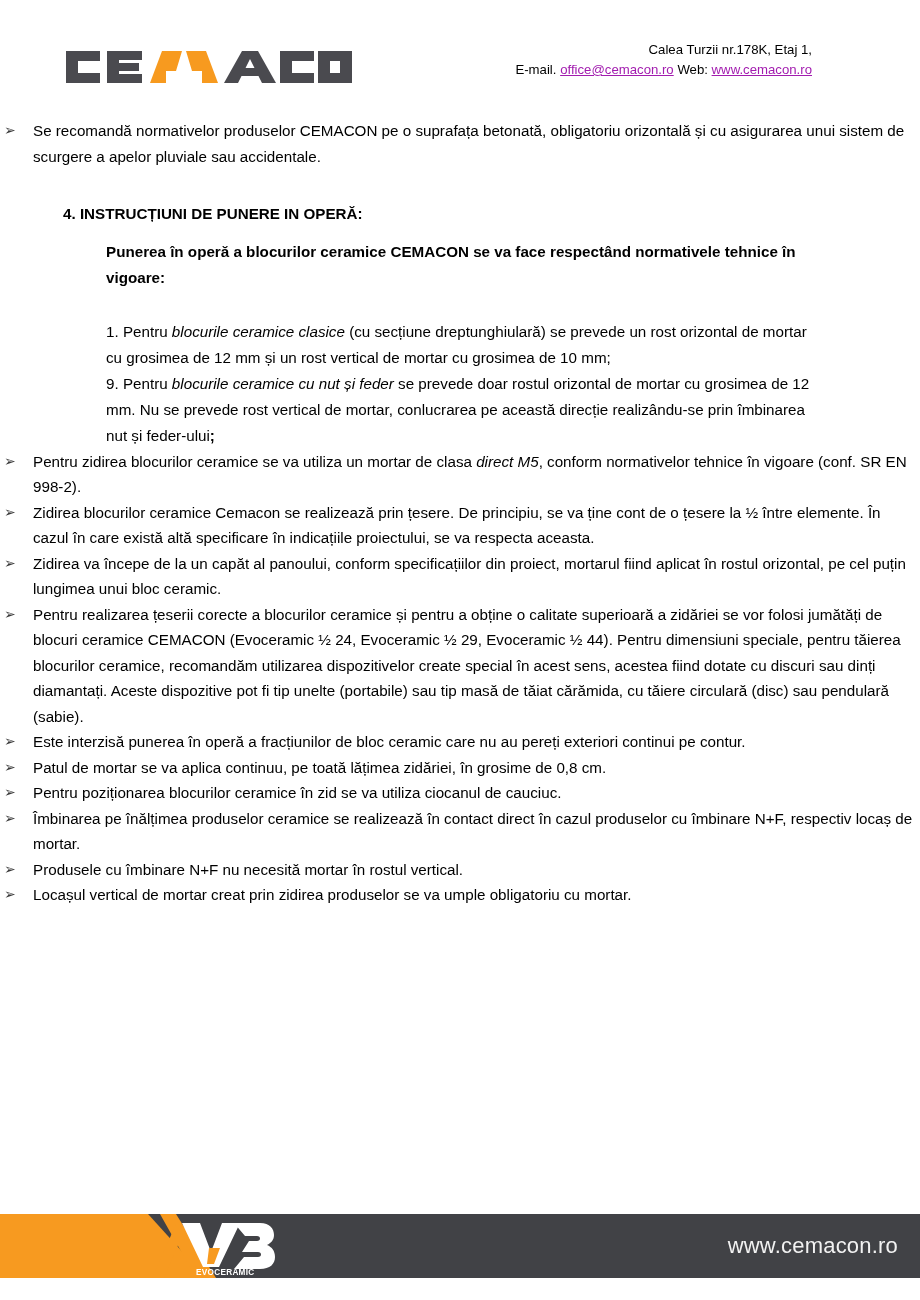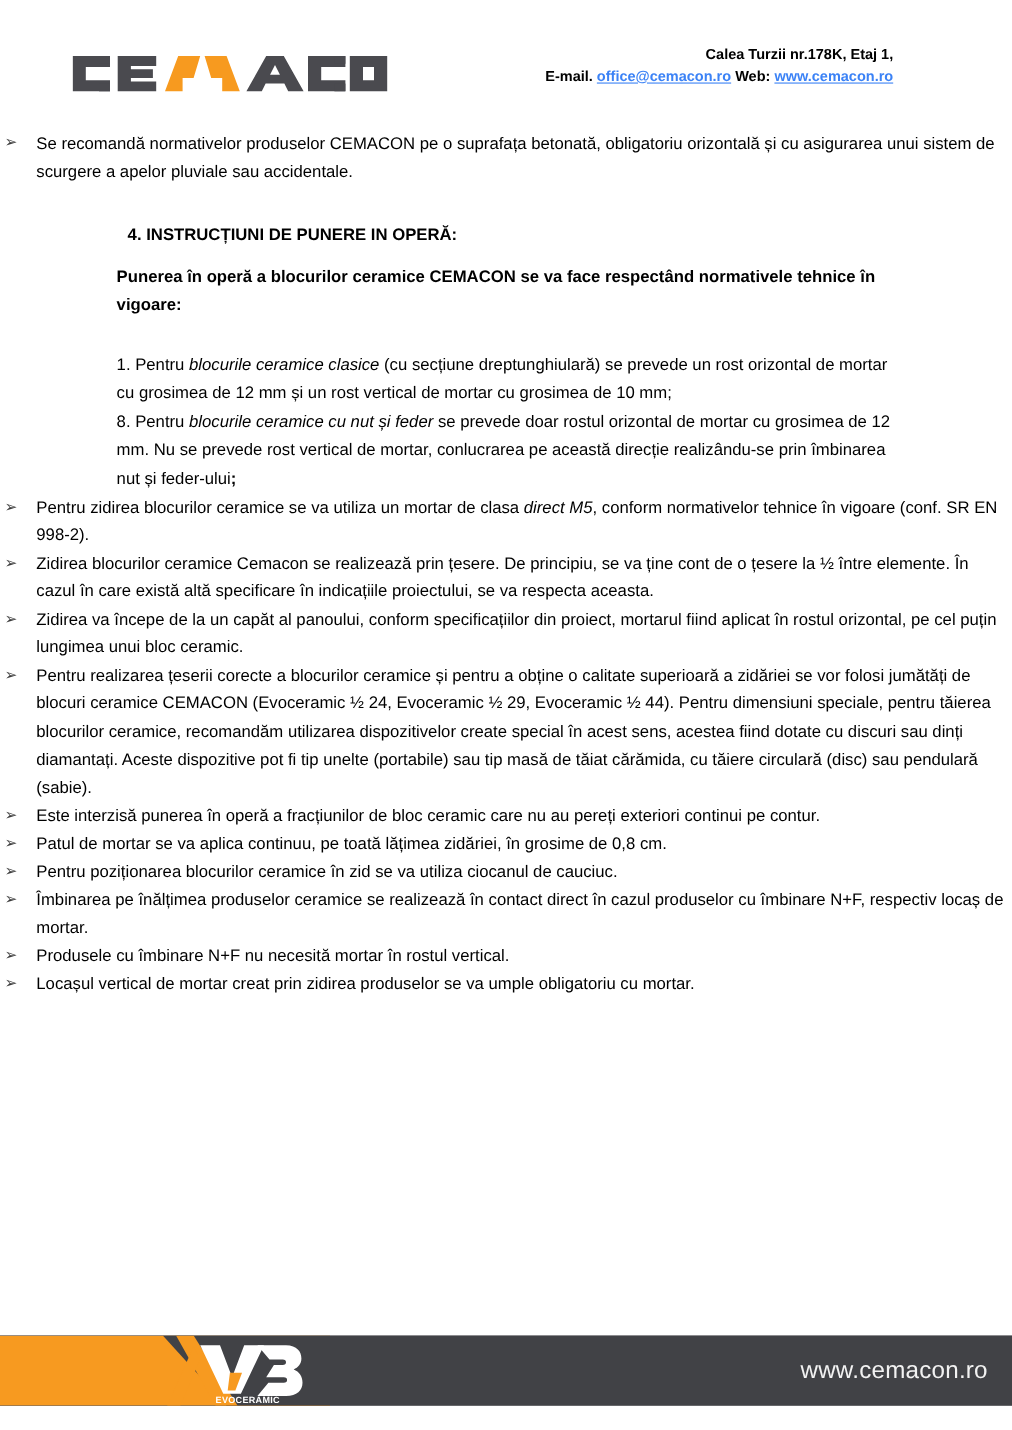--- a/index.html
+++ b/index.html
@@ -25,21 +25,20 @@
     background: #fff;
   }
 
   
   .header {
     position: absolute;
     left: 0;
     top: 0;
     width: 920px;
     height: 118px;
-    font-weight: bold;
   }
 
   .logo {
     position: absolute;
     left: 66px;
     top: 43px;
     height: 48px;
     display: flex;
     align-items: center;
   }
@@ -51,21 +50,21 @@
     top: 40px;
     text-align: right;
     font-size: 13.2px;
     line-height: 20px;
     color: #000;
     white-space: nowrap;
   }
   .header-contact .line { display: block; }
   .header-contact a,
   .header-contact .link {
-    color: #3b82f6;
+    color: #a21caf;
     text-decoration: underline;
   }
 
   
   .content {
     position: absolute;
     left: 0;
     top: 118px;
     width: 920px;
     font-size: 15.2px;
@@ -98,21 +97,21 @@
   .top-list {
     margin-left: 134px;
     margin-right: 108px;
     margin-top: 30px;
   }
 
   h2.section-title {
     font-size: 15.2px;
     font-weight: bold;
     margin: 32px 0 0 0;
-    padding-left: 116px;
+    padding-left: 63px;
     line-height: 25.5px;
   }
 
   p.lead {
     font-weight: bold;
     margin: 12px 106px 0 106px;
     line-height: 26px;
   }
 
   p.numbered {
@@ -221,21 +220,21 @@
       </li>
     </ul>
 
     <h2 class="section-title">4. INSTRUCȚIUNI DE PUNERE IN OPERĂ:</h2>
 
     <p class="lead">Punerea în operă a blocurilor ceramice CEMACON se va face respectând normativele tehnice în vigoare:</p>
 
     <p class="numbered"><span>1. Pentru </span><em class="it">blocurile ceramice clasice</em><span> (cu secțiune dreptunghiulară) se prevede un rost orizontal de mortar cu grosimea de 12 mm și un rost vertical de mortar cu grosimea de 10 mm;</span></p>
 
 
-    <p class="numbered tight"><span>8. Pentru </span><em class="it">blocurile ceramice cu nut și feder</em><span> se prevede doar rostul orizontal de mortar cu grosimea de 12 mm. Nu se prevede rost vertical de mortar, conlucrarea pe această direcție realizându-se prin îmbinarea nut și feder-ului</span><strong class="b">;</strong></p>
+    <p class="numbered tight"><span>9. Pentru </span><em class="it">blocurile ceramice cu nut și feder</em><span> se prevede doar rostul orizontal de mortar cu grosimea de 12 mm. Nu se prevede rost vertical de mortar, conlucrarea pe această direcție realizându-se prin îmbinarea nut și feder-ului</span><strong class="b">;</strong></p>
 
 
     <ul class="arrow-list main-list">
       <li>
         <span class="bullet">➢</span>
         <span class="li-text"><span>Pentru zidirea blocurilor ceramice se va utiliza un mortar de clasa </span><em class="it">direct M5</em><span>, conform normativelor tehnice în vigoare (conf. SR EN 998-2).</span></span>
       </li>
       <li>
         <span class="bullet">➢</span>
         <span class="li-text">Zidirea blocurilor ceramice Cemacon se realizează prin țesere. De principiu, se va ține cont de o țesere la ½ între elemente. În cazul în care există altă specificare în indicațiile proiectului, se va respecta aceasta.</span>

